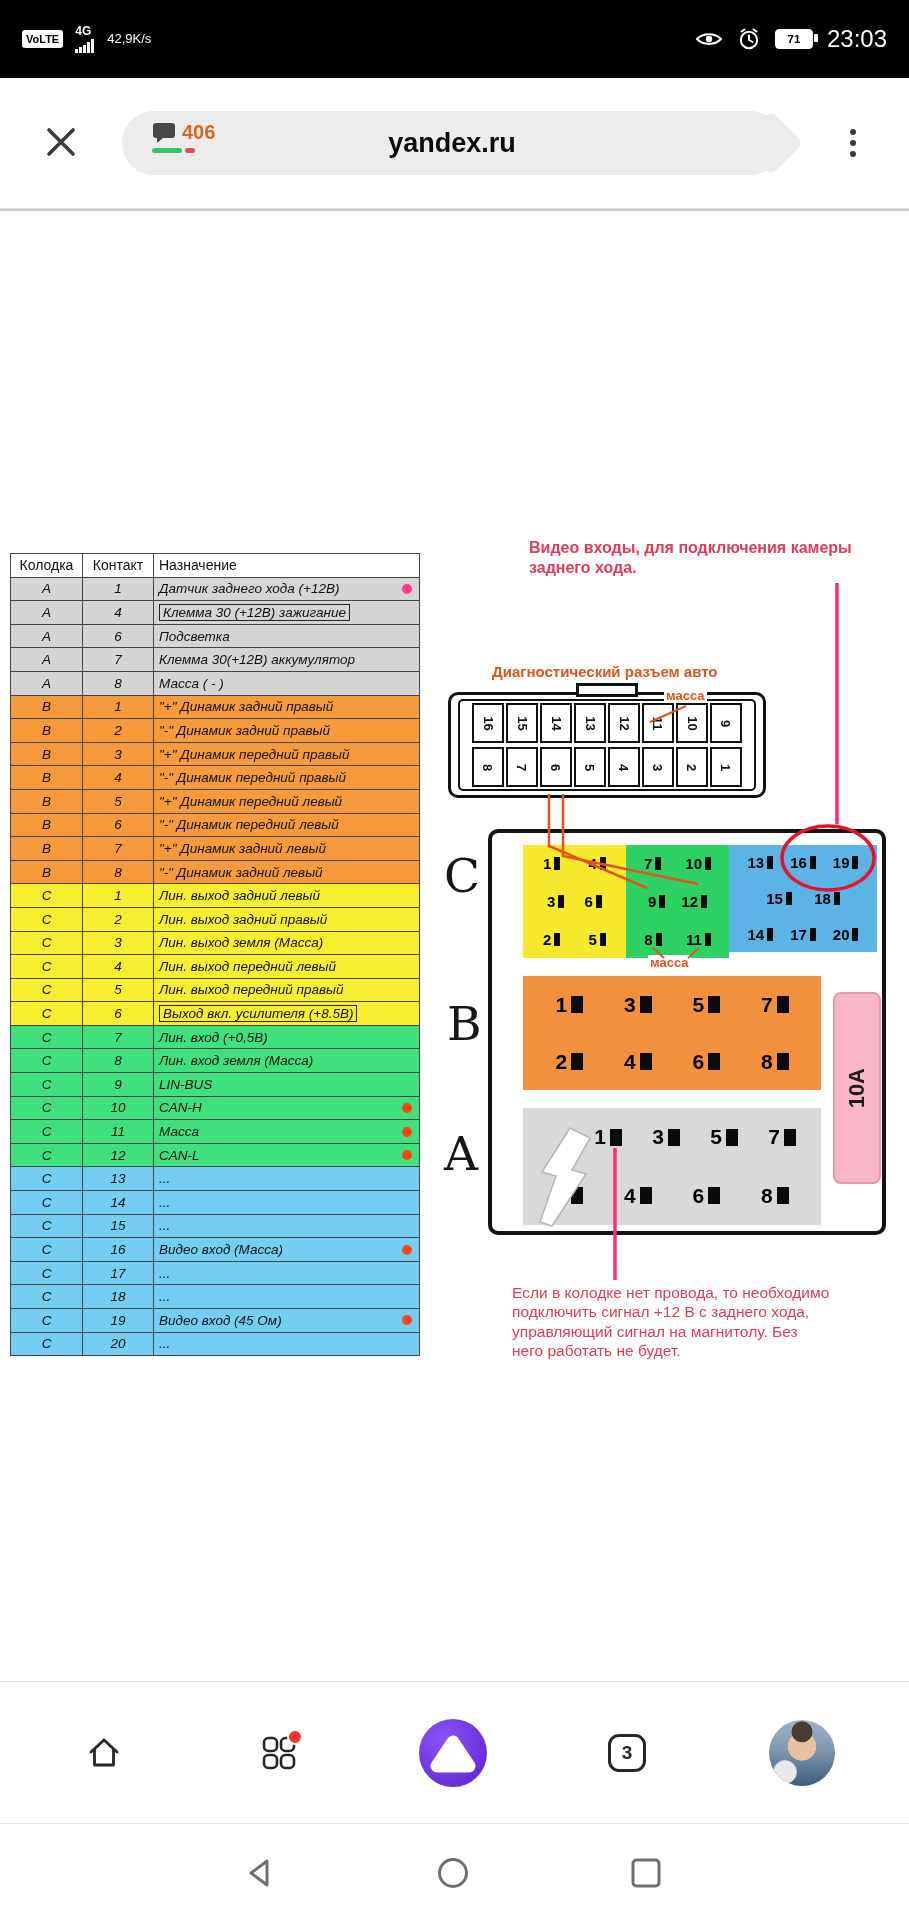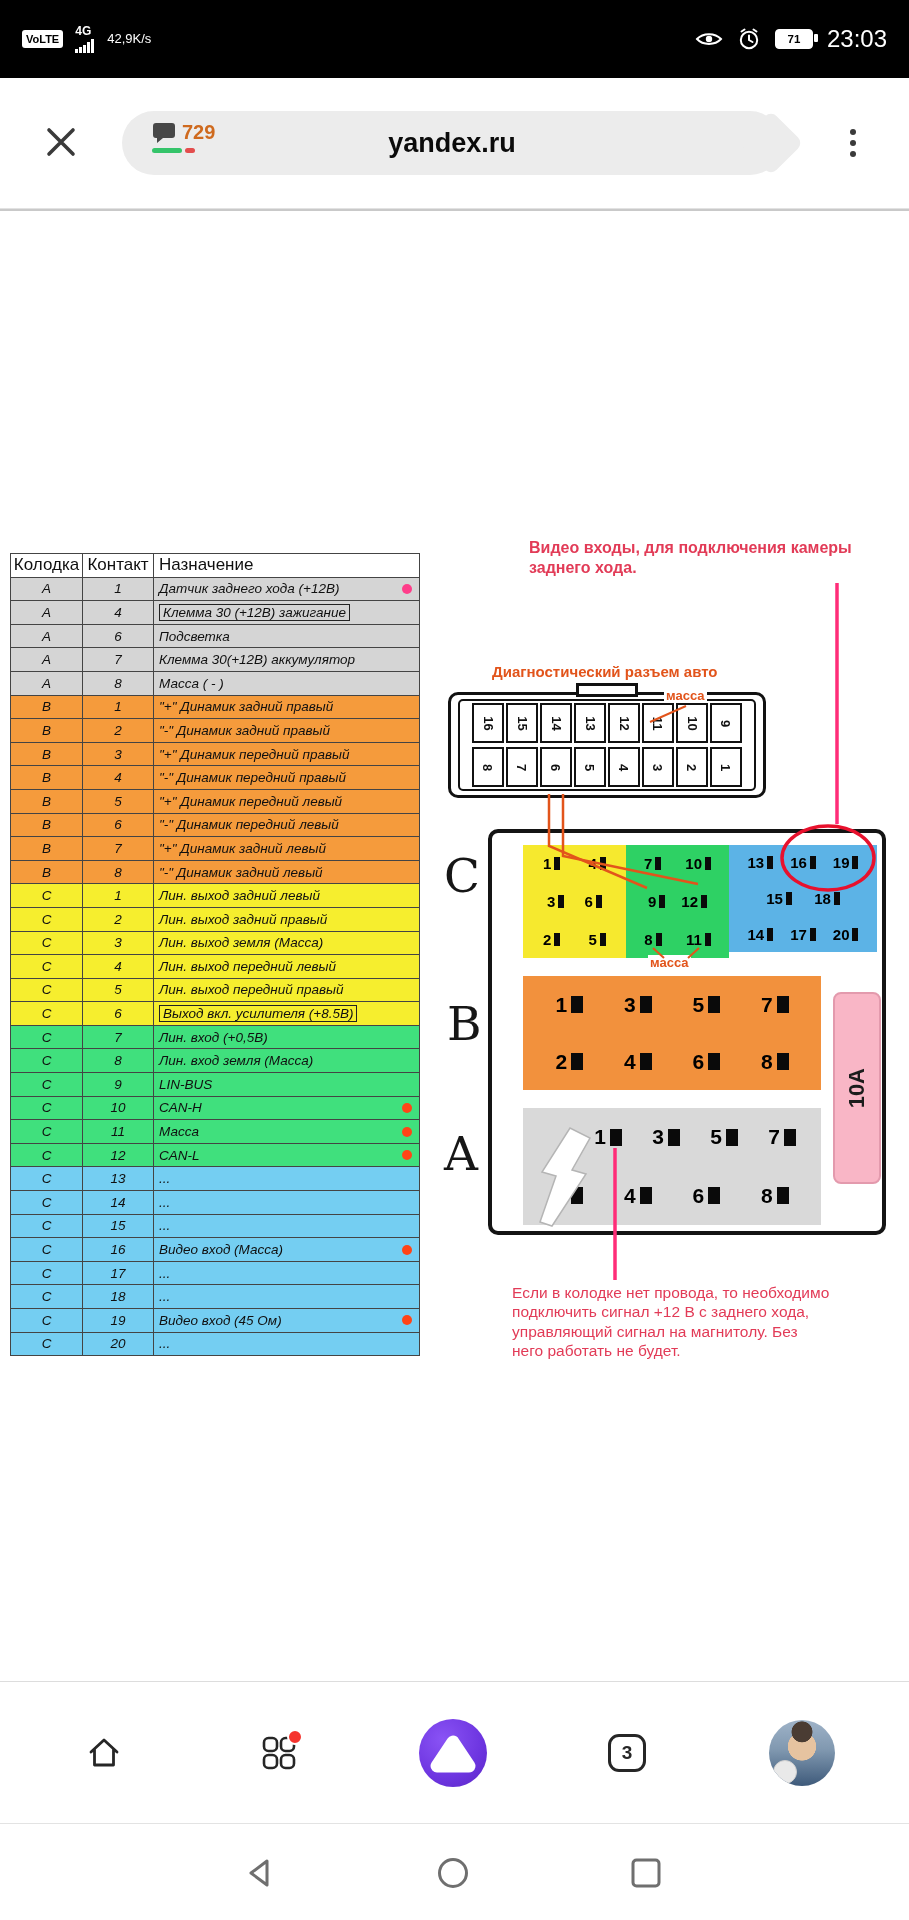--- a/index.html
+++ b/index.html
@@ -42,21 +42,21 @@
 
   
   .wiring-table{position:absolute;left:10px;top:553px;width:410px;border-left:1px solid #444;border-top:1px solid #444;
                 font-style:italic;box-sizing:border-box;background:#fff}
   .trow{display:flex;height:23.6px;box-sizing:border-box}
   .tcell{border-right:1px solid #444;border-bottom:1px solid #444;display:flex;align-items:center;justify-content:center;
          font-size:13.5px;color:#101010;box-sizing:border-box;overflow:hidden;white-space:nowrap}
   .c-block{width:72px}.c-pin{width:71px}
   .c-purpose{flex:1;justify-content:flex-start;padding-left:5px;position:relative}
   .thead{font-style:normal}
-  .thead .tcell{background:#fff;font-size:17px}
+  .thead .tcell{background:#fff;font-size:14px}
   .bg-gray .tcell{background:#d5d5d5}
   .bg-orange .tcell{background:#f59b3c}
   .bg-yellow .tcell{background:#f6ee2e}
   .bg-green .tcell{background:#40e07d}
   .bg-blue .tcell{background:#74cef2}
   .boxed{border:1.5px solid #222;padding:0 3px}
   .dot{position:absolute;right:7px;top:50%;transform:translateY(-50%);width:10px;height:10px;border-radius:50%}
   .dot-pink{background:#ff3d8a}.dot-red{background:#ff4417}
 
   
@@ -178,21 +178,21 @@
       <svg width="36" height="36" viewBox="0 0 36 36">
         <path d="M6 6 L30 30 M30 6 L6 30" stroke="#3a3a3a" stroke-width="3.6" stroke-linecap="round"></path>
       </svg>
     </button>
     <div class="url-pill">
       <div class="comments">
         <div class="c-top">
           <svg width="24" height="22" viewBox="0 0 24 22">
             <path d="M4 1h16a3 3 0 0 1 3 3v9a3 3 0 0 1-3 3H11l-6 5v-5H4a3 3 0 0 1-3-3V4a3 3 0 0 1 3-3z" fill="#474747"></path>
           </svg>
-          <span class="c-count">729</span>
+          <span class="c-count">406</span>
         </div>
         <div class="c-bar">
           <i class="seg-g"></i>
           <i class="seg-r"></i>
         </div>
       </div>
       <div class="url-text">yandex.ru</div>
     </div>
     <button class="menu-btn">
       <i></i>

